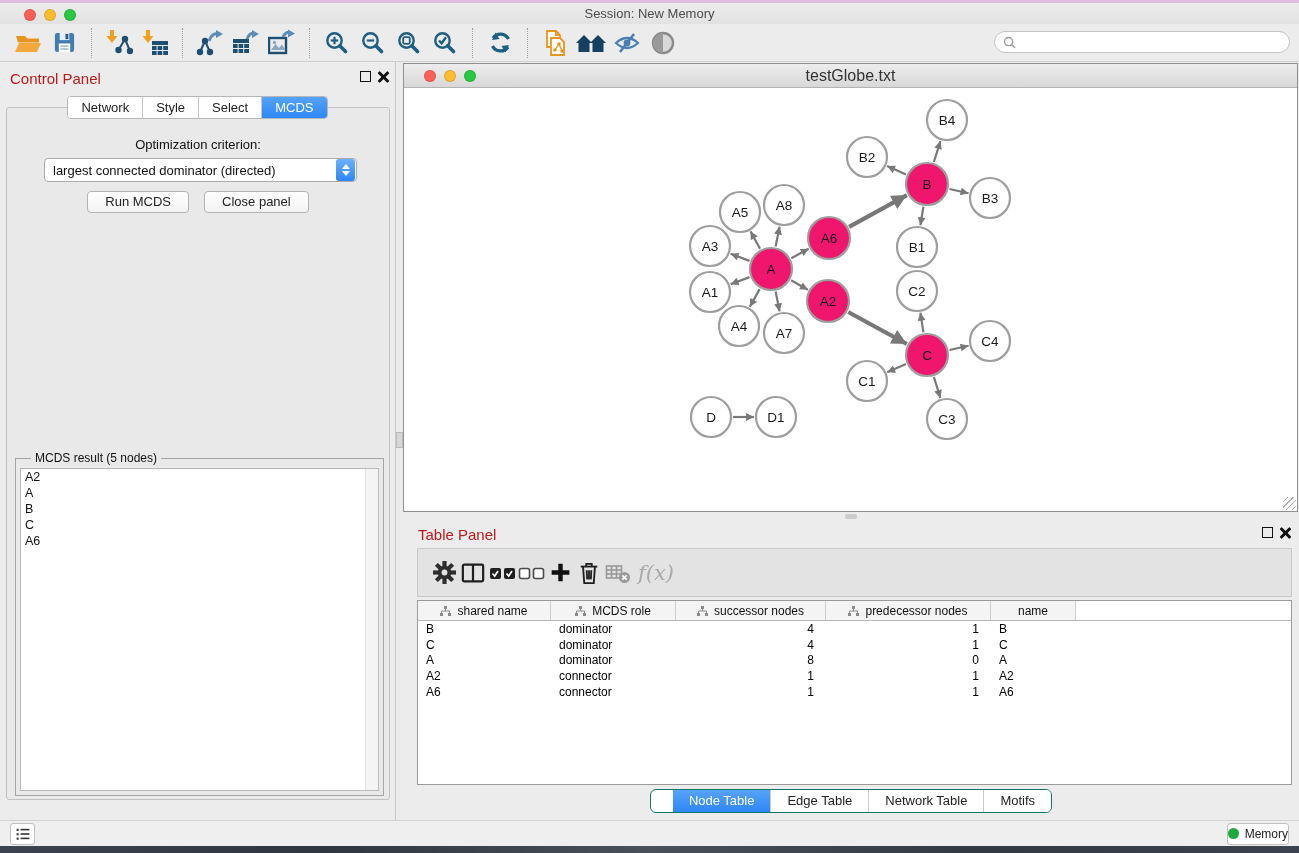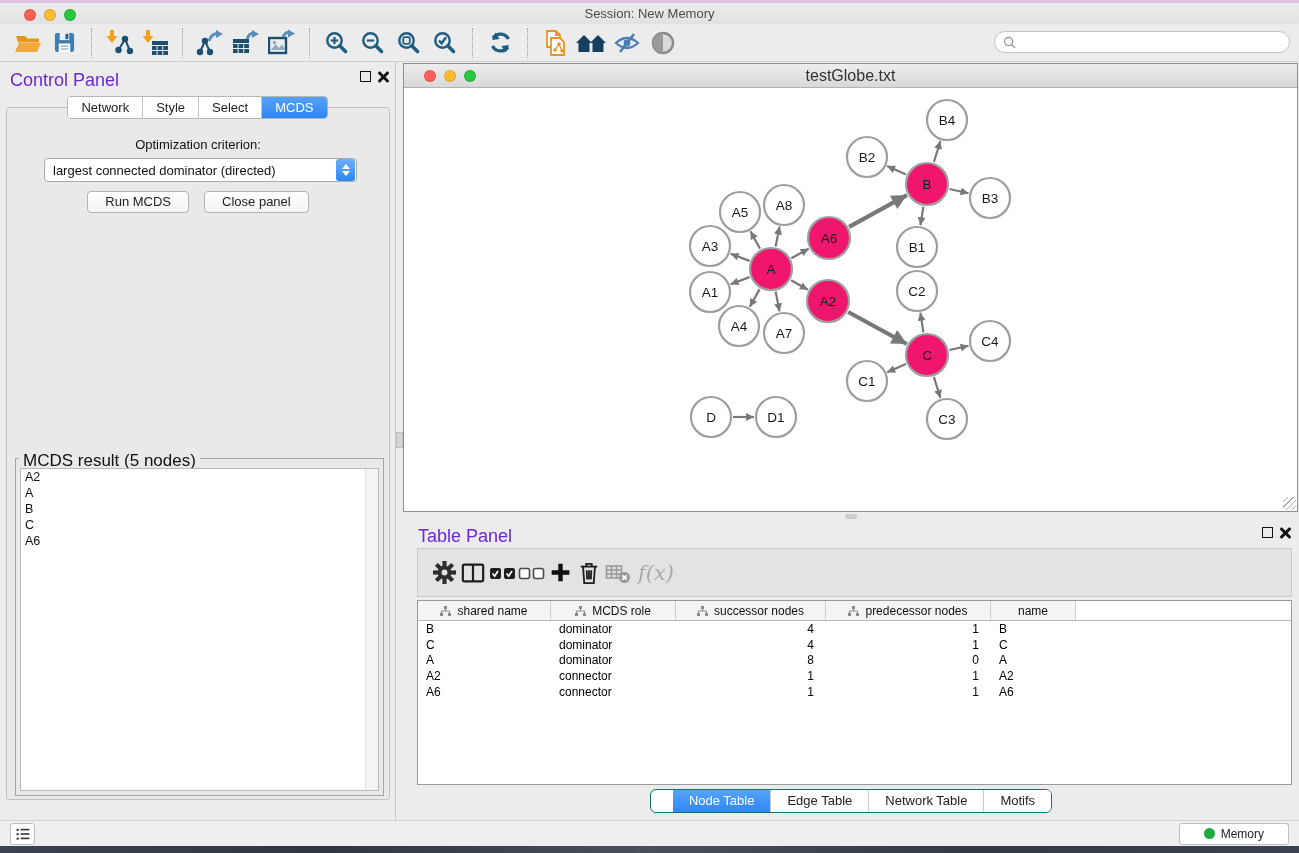--- a/index.html
+++ b/index.html
@@ -21,21 +21,21 @@
   .tbtn { width:36px; height:32px; display:flex; align-items:center; justify-content:center; cursor:pointer; }
   .tsep { width:1px; height:30px; border-left:1px dotted #9f9f9f; margin:0 9px; }
   #searchbox { position:absolute; right:9px; top:7px; width:296px; height:22px; background:#fff;
                border:1px solid #c4c4c4; border-radius:12px; display:flex; align-items:center; padding:0 8px; }
   #searchbox input { border:none; outline:none; flex:1; font-size:13px; background:transparent; margin-left:5px; }
 
   
   #control-panel { position:absolute; left:0; top:62px; width:396px; height:758px; background:#ececec;
                    border-right:1px solid #c9c9c9; }
   .panel-head { position:absolute; left:0; top:0; width:100%; height:30px; }
-  .panel-head .ptitle { position:absolute; left:10px; top:8px; font-size:18px; color:#6d28d9; }
+  .panel-head .ptitle { position:absolute; left:10px; top:8px; font-size:15px; color:#b91c1c; }
   .float-ico { position:absolute; width:11px; height:11px; border:1.6px solid #111; top:9px; cursor:pointer; }
   .close-ico { position:absolute; width:12px; height:12px; top:9px; cursor:pointer; }
   .close-ico:before, .close-ico:after { content:""; position:absolute; left:5px; top:-1px; width:3px; height:14px;
       background:#111; border-radius:1px; }
   .close-ico:before{ transform:rotate(45deg);} .close-ico:after{ transform:rotate(-45deg);}
   #cp-float{ left:360px; } #cp-close{ left:377px; }
 
   .segbar { display:inline-flex; border:1px solid #b6b6b6; border-radius:4px; overflow:hidden; background:#fff; }
   #cp-tabs-wrap { position:absolute; top:34px; left:0; width:100%; text-align:center; z-index:2; }
   .seg { padding:0 13px; height:21px; line-height:21px; font-size:13px; color:#222; background:#fff;
@@ -52,22 +52,22 @@
   #criterion .stepper { width:19px; height:22px; border-radius:3px; margin-right:1px;
                background:linear-gradient(#6cb0fa,#2f85f7); display:flex; flex-direction:column;
                align-items:center; justify-content:center; gap:2px; }
   .tri-up { width:0; height:0; border-left:4px solid transparent; border-right:4px solid transparent; border-bottom:5px solid #fff; }
   .tri-dn { width:0; height:0; border-left:4px solid transparent; border-right:4px solid transparent; border-top:5px solid #fff; }
   #cp-buttons { position:absolute; top:83px; left:0; width:100%; display:flex; justify-content:center; gap:15px; }
   .mac-btn { height:22px; padding:0 17px; font-size:13px; color:#222; background:linear-gradient(#ffffff,#f3f3f3);
              border:1px solid #b4b4b4; border-radius:4px; cursor:pointer; line-height:20px;text-align:right; }
 
   #mcds-fieldset { position:absolute; left:8px; top:350px; width:369px; height:338px; border:1px solid #a5a5a5; }
-  #mcds-fieldset .legend { position:absolute; top:-8px; left:3px; background:#e9e9e9; padding:0 4px;
-                           font-size:17px; color:#111; }
+  #mcds-fieldset .legend { position:absolute; top:-8px; left:15px; background:#e9e9e9; padding:0 4px;
+                           font-size:12px; color:#111; }
   #mcds-list { position:absolute; left:4px; right:4px; top:9px; bottom:4px; background:#fff; border:1px solid #b9b9b9; overflow:hidden; }
   .mcds-scroll { position:absolute; right:0; top:0; bottom:0; width:13px; background:#f4f4f4; border-left:1px solid #e2e2e2; }
   .mcds-item { font-size:12.5px; padding:1px 0 1px 4px; color:#111; }
 
   
   #v-grip { position:absolute; left:396px; top:432px; width:7px; height:16px; background:#d6d6d6;
             border:1px solid #bdbdbd; cursor:col-resize; }
   #h-grip { position:absolute; left:845px; top:514px; width:12px; height:5px; background:#cdcdcd;
             border-radius:2px; cursor:row-resize; }
 
@@ -108,21 +108,21 @@
   .seg2:first-child{ border-left:none; }
   .seg2.active { background:linear-gradient(#56a3f8,#2e87f5); color:#fff; }
 
   
   #status-bar { position:absolute; left:0; top:820px; width:1299px; height:26px; background:#efefef;
                 border-top:1px solid #d2d2d2; display:flex; align-items:center;
                 justify-content:space-between; padding:0 10px; }
   #list-btn { width:25px; height:22px; background:#fff; border:1px solid #c0c0c0; border-radius:3px;
               display:flex; align-items:center; justify-content:center; cursor:pointer; }
   #memory-btn { height:22px; background:#fff; border:1px solid #c0c0c0; border-radius:3px;
-                display:flex; align-items:center; gap:6px; padding:0 24px; font-size:12px; cursor:pointer; }
+                display:flex; align-items:center; gap:6px; padding:0 0; font-size:12px; cursor:pointer; }
   #memory-dot { width:11px; height:11px; border-radius:50%; background:#1fa83c; }
   #bottom-strip { position:absolute; left:0; top:846px; width:1299px; height:7px;
      background:linear-gradient(90deg,#3c4350,#2f3640 25%,#4a505a 50%,#333942 75%,#3c4350); }
 </style>
 </head>
 <body>
 
 <div id="app">
 
   <div id="top-strip"></div>

